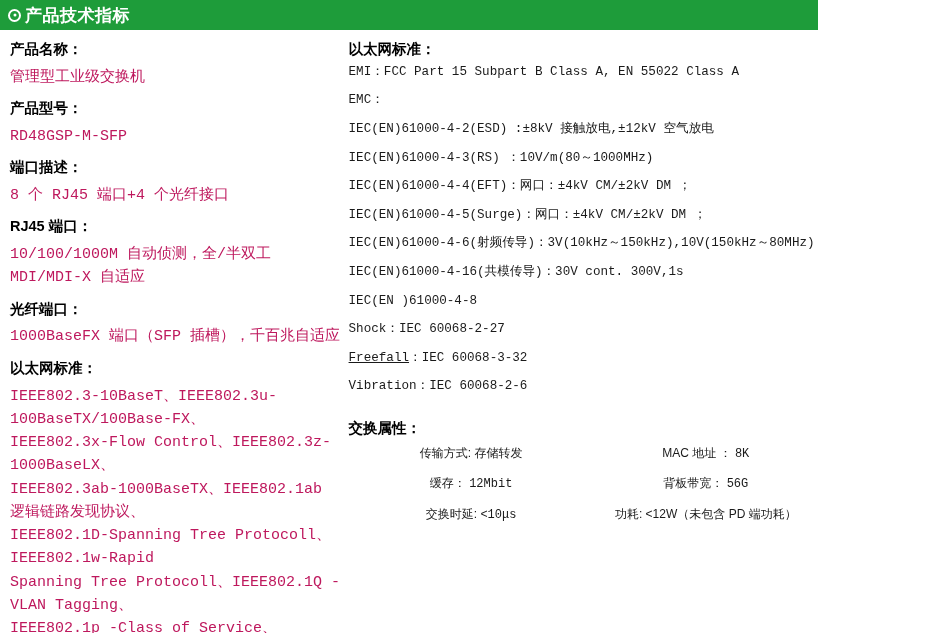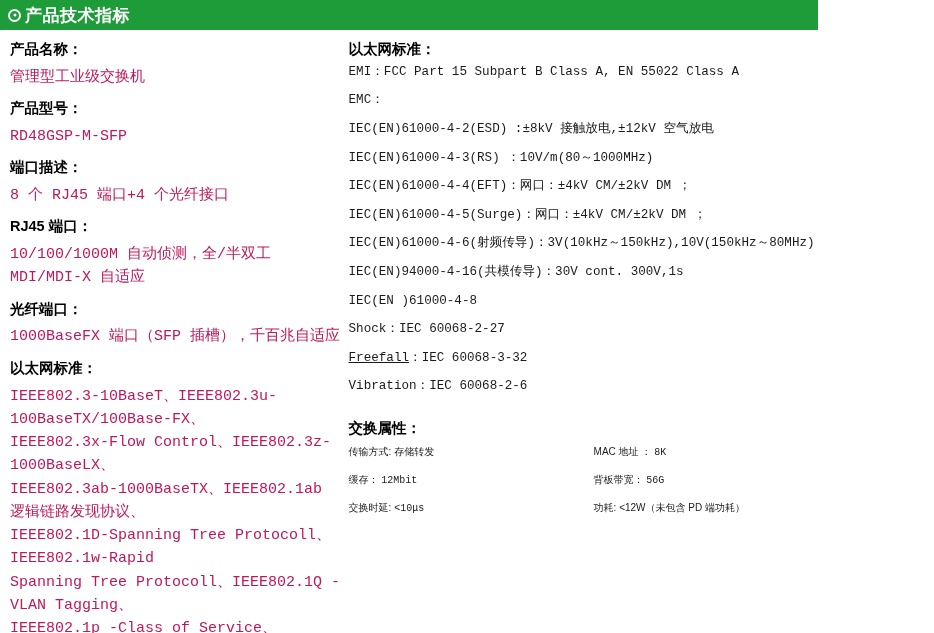--- a/index.html
+++ b/index.html
@@ -105,22 +105,23 @@
     white-space: pre;
   }
   .std-line:first-of-type { margin-top: 2px; }
 
   
   .attr-grid {
     display: grid;
     grid-template-columns: 245px auto;
     row-gap: 15px;
     margin-top: 8px;
-    font-size: 10px;
+    font-size: 12px;
     color: #1a1a1a;
+    text-align: center;
   }
   .attr-cell {
     line-height: 1.2;
   }
   .mono { font-family: "Liberation Mono", monospace; }
 </style>
 </head>
 <body>
 
 <div id="page">
@@ -171,21 +172,21 @@
 
       <div class="sec-title">以太网标准：</div>
 
       <div class="std-line">EMI：FCC Part 15 Subpart B Class A, EN 55022 Class A</div>
       <div class="std-line">EMC：</div>
       <div class="std-line">IEC(EN)61000-4-2(ESD) :±8kV 接触放电,±12kV 空气放电</div>
       <div class="std-line">IEC(EN)61000-4-3(RS) ：10V/m(80～1000MHz)</div>
       <div class="std-line">IEC(EN)61000-4-4(EFT)：网口：±4kV CM/±2kV DM ；</div>
       <div class="std-line">IEC(EN)61000-4-5(Surge)：网口：±4kV CM/±2kV DM ；</div>
       <div class="std-line">IEC(EN)61000-4-6(射频传导)：3V(10kHz～150kHz),10V(150kHz～80MHz)</div>
-      <div class="std-line">IEC(EN)94000-4-16(共模传导)：30V cont. 300V,1s</div>
+      <div class="std-line">IEC(EN)61000-4-16(共模传导)：30V cont. 300V,1s</div>
       <div class="std-line">IEC(EN )61000-4-8</div>
       <div class="std-line">Shock：IEC 60068-2-27</div>
       <div class="std-line"><span class="u">Freefall</span><span>：IEC 60068-3-32</span></div>
       <div class="std-line">Vibration：IEC 60068-2-6</div>
 
       <div class="sec-title gap">交换属性：</div>
 
       <div class="attr-grid">
         <div class="attr-cell">
           <span>传输方式:</span>

